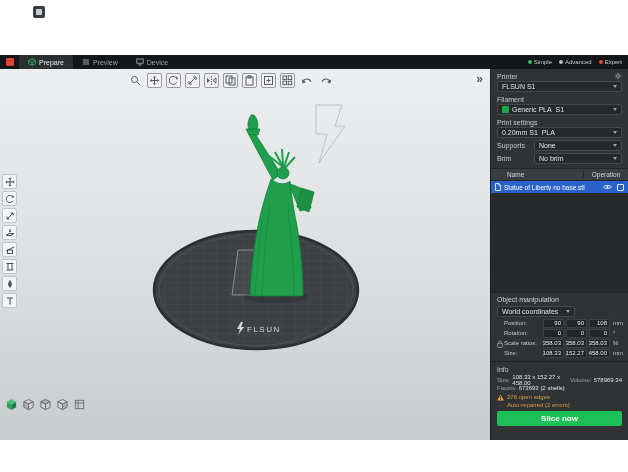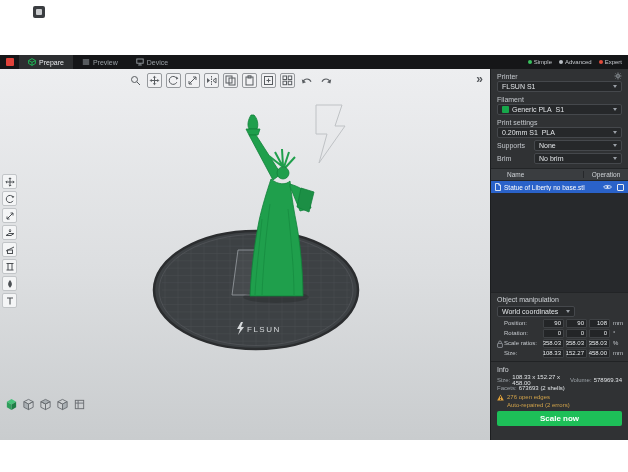--- a/index.html
+++ b/index.html
@@ -477,17 +477,17 @@
             <polygon points="3.5,0.4 6.8,6.6 0.2,6.6" fill="#e2a33c"></polygon>
             <path d="M3.5,2.3 V4.3" stroke="#1f2123" stroke-width="0.9"></path>
               <circle cx="3.5" cy="5.4" r="0.5" fill="#1f2123"></circle>
           </svg>
           <div class="warn-texts">
             <span>276 open edges</span>
             <span>Auto-repaired (2 errors)</span>
           </div>
         </div>
 
-        <button class="slice-btn">Scale now</button>
+        <button class="slice-btn">Slice now</button>
       </div>
     </div>
   </div>
 </div>
 
 </body></html>

